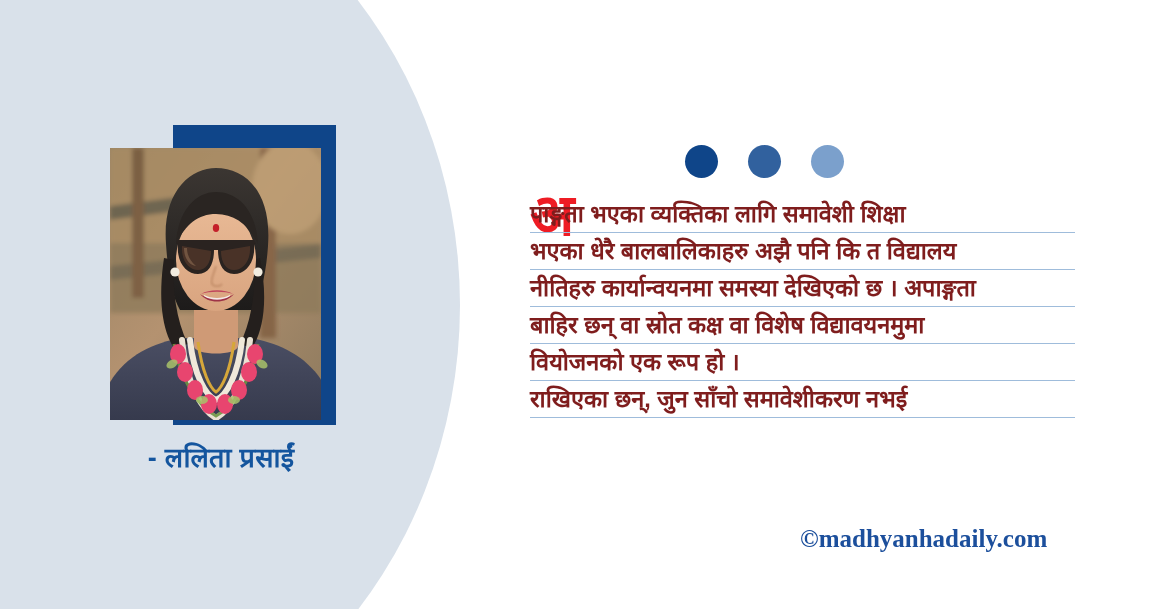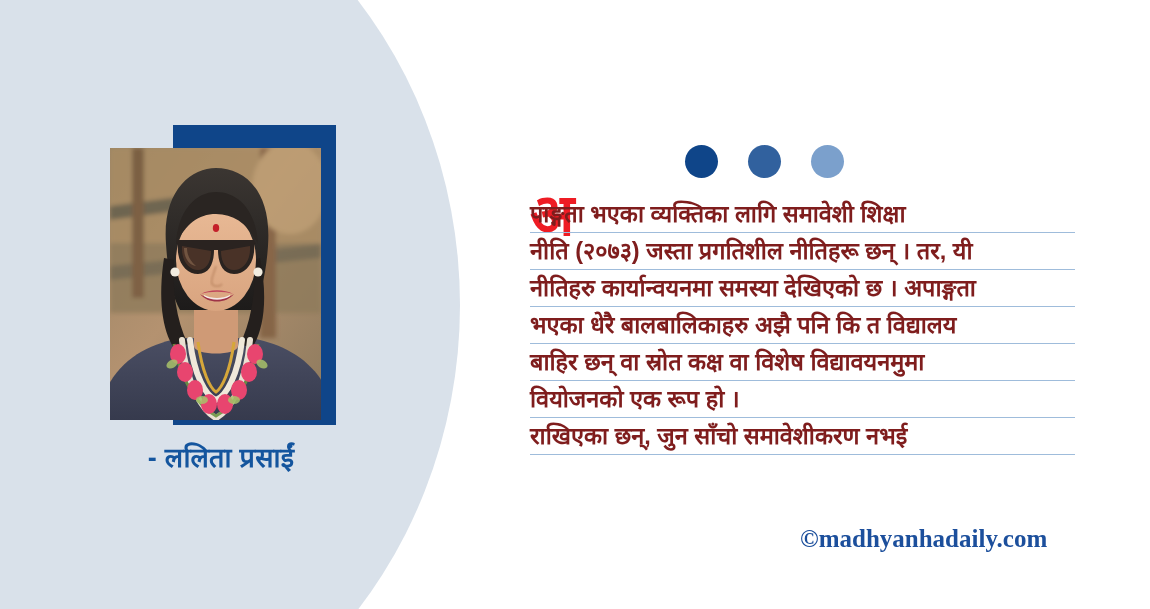--- a/index.html
+++ b/index.html
@@ -240,23 +240,22 @@
 
     <div class="dots">
       <span class="dot dot-1"></span>
       <span class="dot dot-2"></span>
       <span class="dot dot-3"></span>
     </div>
 
     <div class="quote-wrap">
       <span class="dropcap">अ</span>
       <span class="quote-line">पाङ्गता भएका व्यक्तिका लागि समावेशी शिक्षा</span>
-      <span class="quote-line">नीति (२०७३) जस्ता प्रगतिशील नीतिहरू छन् । तर, यी</span>
+      <span class="quote-line">भएका धेरै बालबालिकाहरु अझै पनि कि त विद्यालय</span>
       <span class="quote-line">नीतिहरु कार्यान्वयनमा समस्या देखिएको छ । अपाङ्गता</span>
-      <span class="quote-line">भएका धेरै बालबालिकाहरु अझै पनि कि त विद्यालय</span>
       <span class="quote-line">बाहिर छन् वा स्रोत कक्ष वा विशेष विद्यावयनमुमा</span>
       <span class="quote-line">वियोजनको एक रूप हो ।</span>
       <span class="quote-line">राखिएका छन्, जुन साँचो समावेशीकरण नभई</span>
     </div>
 
     <div class="site">©madhyanhadaily.com</div>
   </div>
 
 </div>
 

